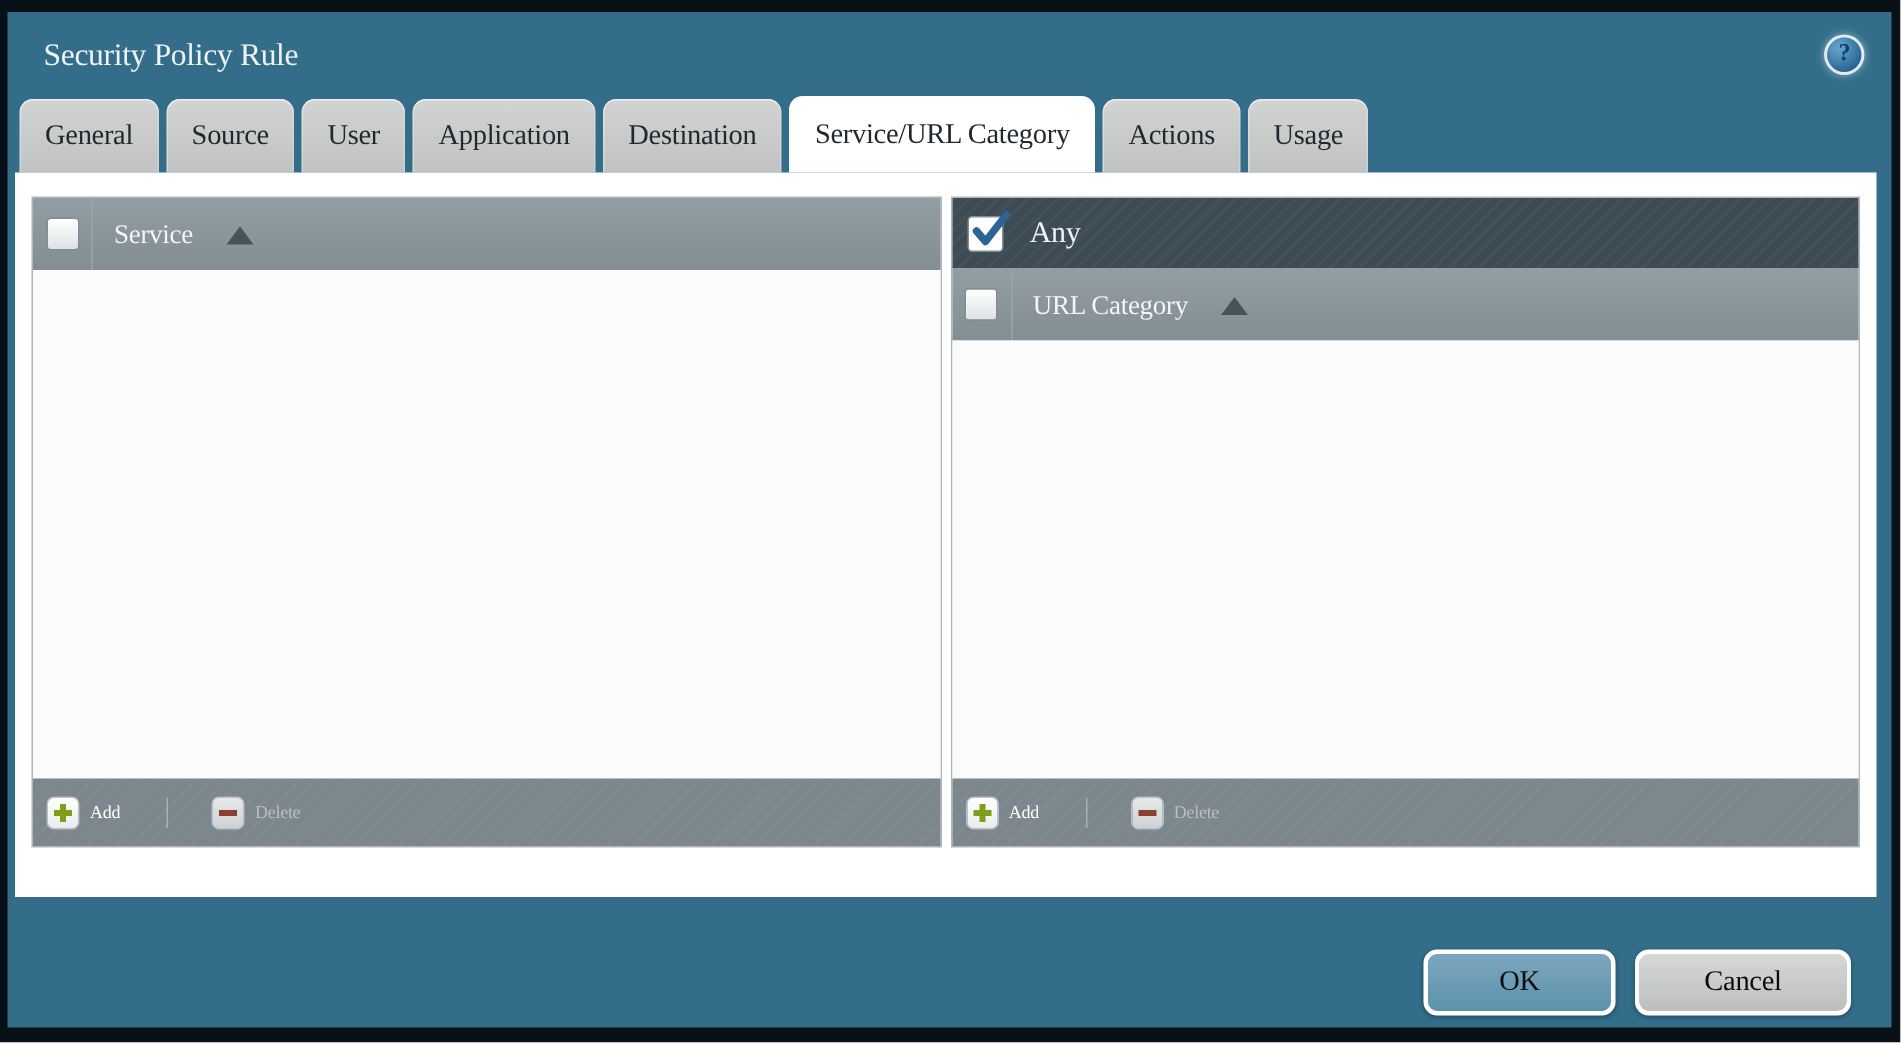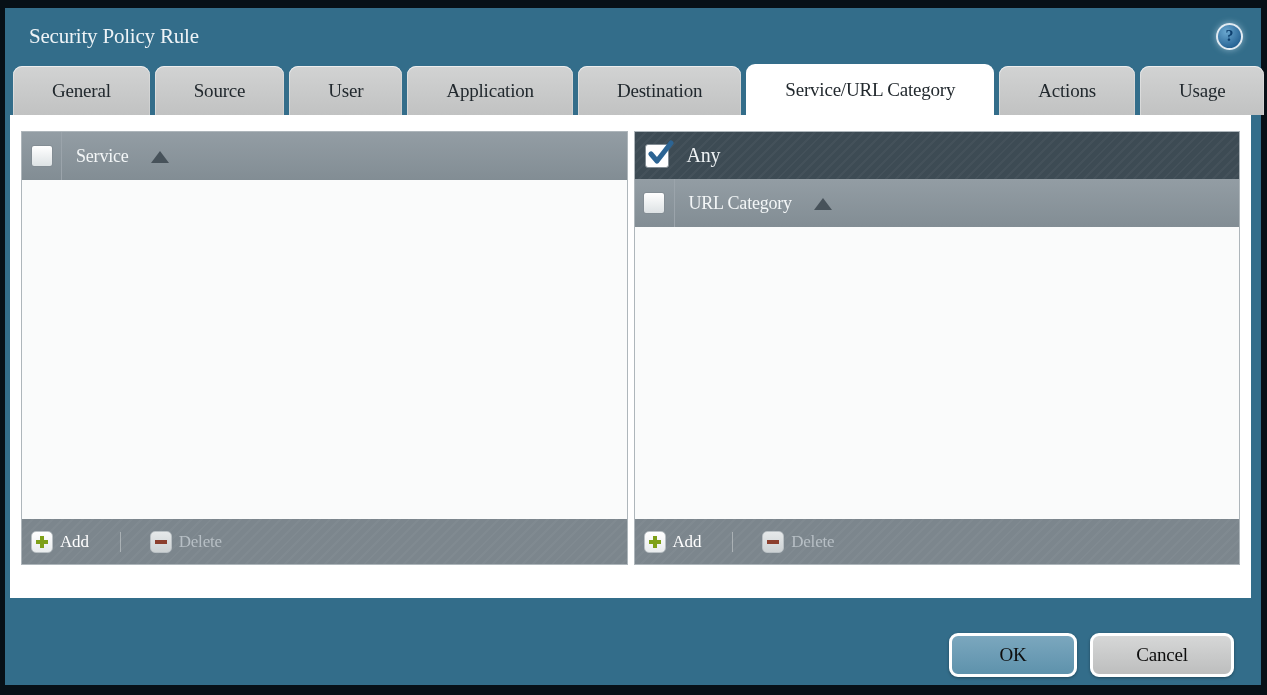--- a/index.html
+++ b/index.html
@@ -35,21 +35,21 @@
   }
 
   
   .tabbar{
     height:51px; flex:0 0 51px;
     display:flex; align-items:flex-end; gap:5px;
     padding-left:8px;
   }
   .tab{
     height:49px; line-height:49px;
-    padding:0 39px;
+    padding:0 17px;
     font-size:19px; color:#22292e;
     background:linear-gradient(#d2d3d3,#c1c2c2);
     border-radius:9px 9px 0 0;
     box-shadow:inset 0 1px 0 rgba(255,255,255,.6), inset 1px 0 0 rgba(255,255,255,.35), inset -1px 0 0 rgba(255,255,255,.2);
     white-space:nowrap; cursor:pointer;
   }
   .tab.active{
     background:var(--active-tab-bg,#ffffff);
     height:51px; line-height:51px;
     box-shadow:none; position:relative; z-index:2;
@@ -135,21 +135,21 @@
   }
 
   .panel-body{ flex:1 1 auto; background:#fafbfb; }
 
   
   .panel-footer{
     height:45px; flex:0 0 45px;
     background:var(--panel-footer-bg,#7c868d);
     background-image:repeating-linear-gradient(135deg, rgba(255,255,255,.03) 0 2px, transparent 2px 7px);
     display:flex; align-items:center; padding:0 9px;
-    font-size:17px; color:#ffffff;gap:20px;
+    font-size:12px; color:#ffffff;gap:20px;
   }
   .tool-group{ display:flex; align-items:center; gap:7px; cursor:pointer; }
   .icon-btn{
     width:22px; height:22px; border-radius:5px;
     display:flex; align-items:center; justify-content:center;
     border:1px solid #b9c0c4;
   }
   .add-btn{ background:linear-gradient(#ffffff,#e9eced); }
   .delete-btn{ background:linear-gradient(#e6e9ea,#cdd2d4); }
   .tool-group.disabled{ cursor:default; }

